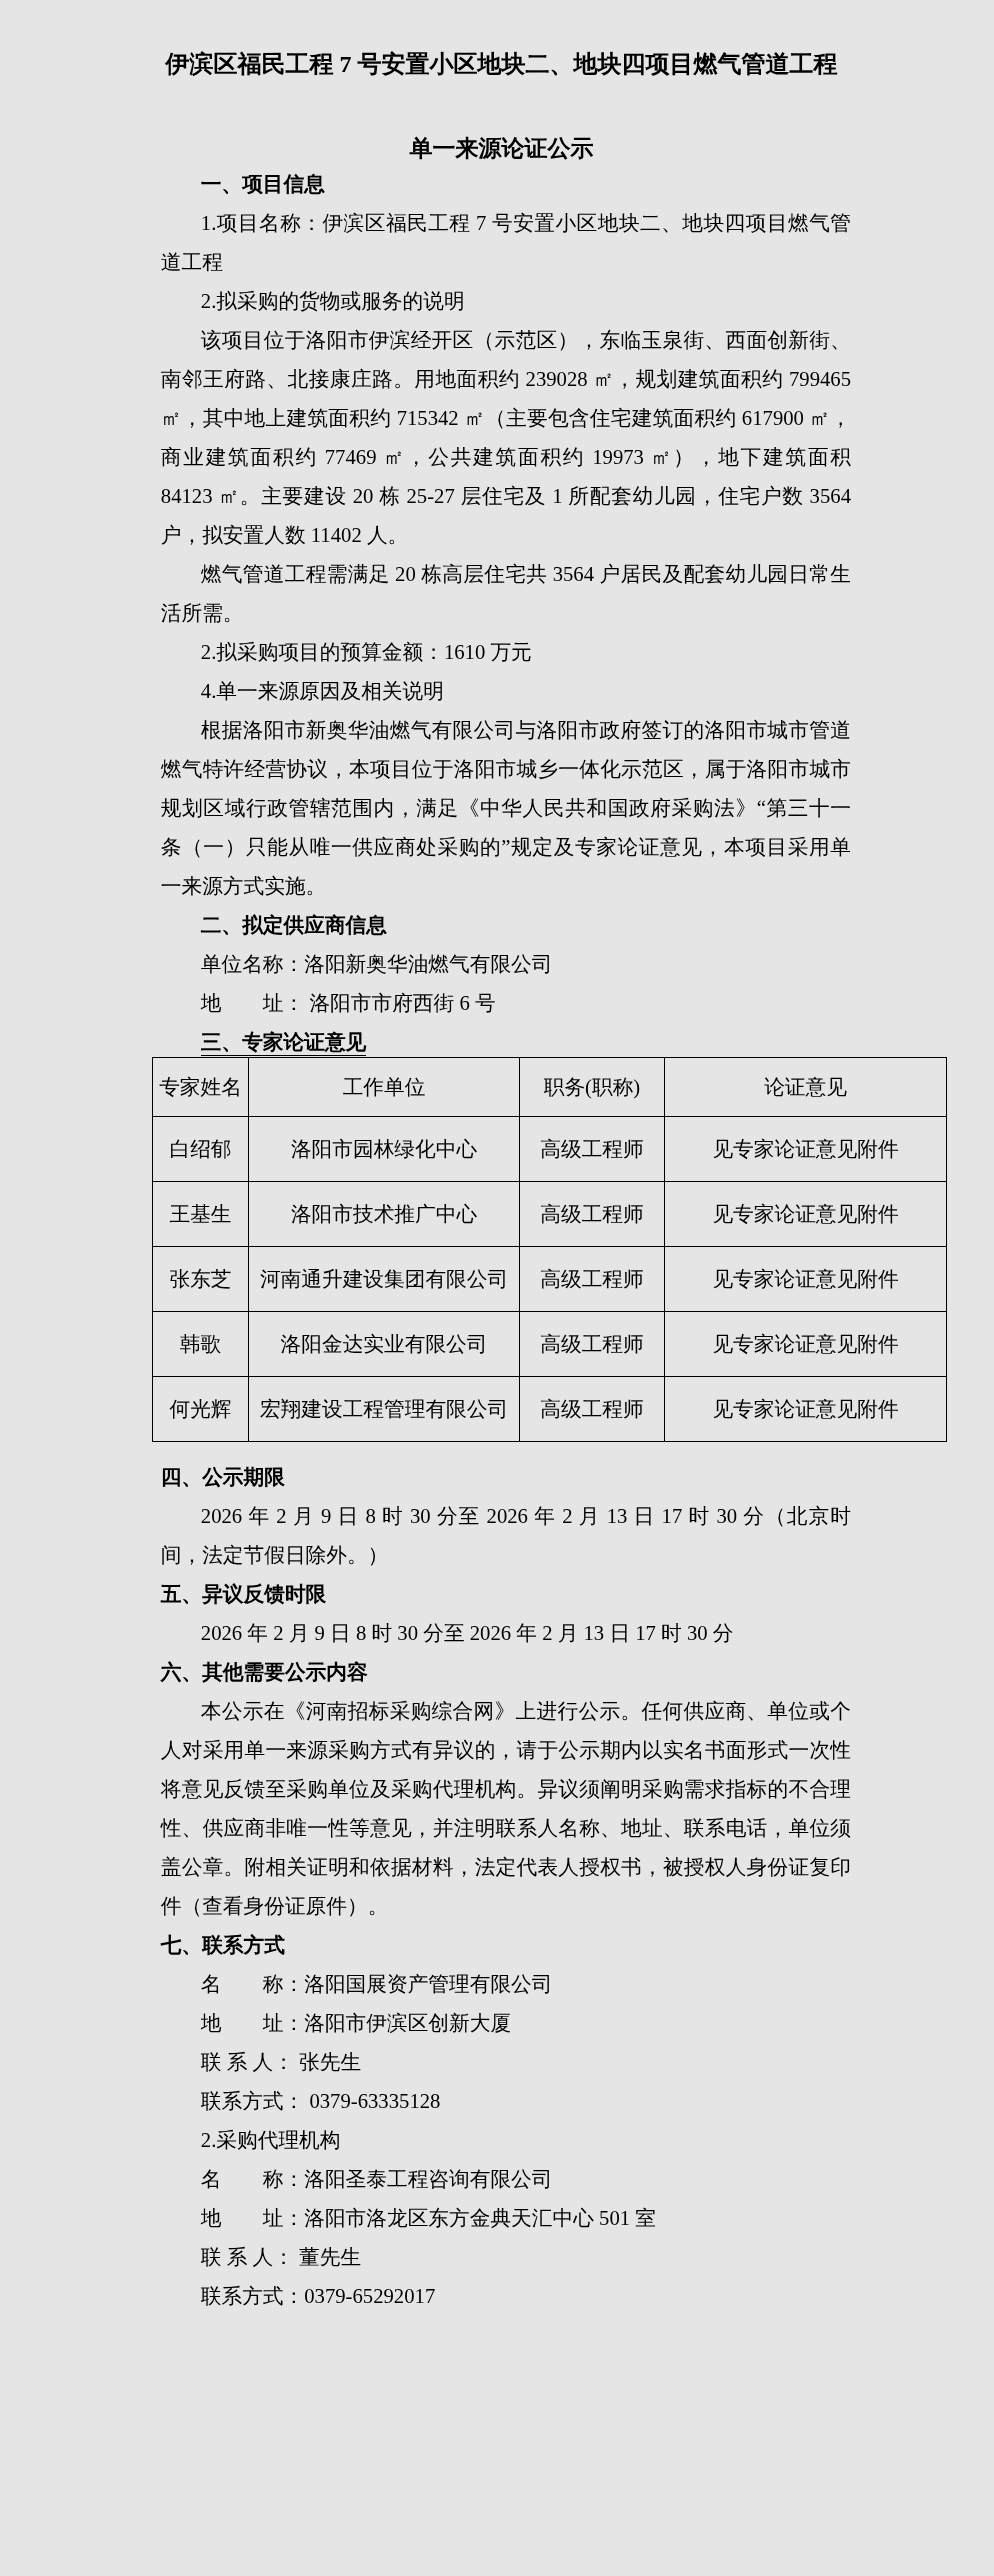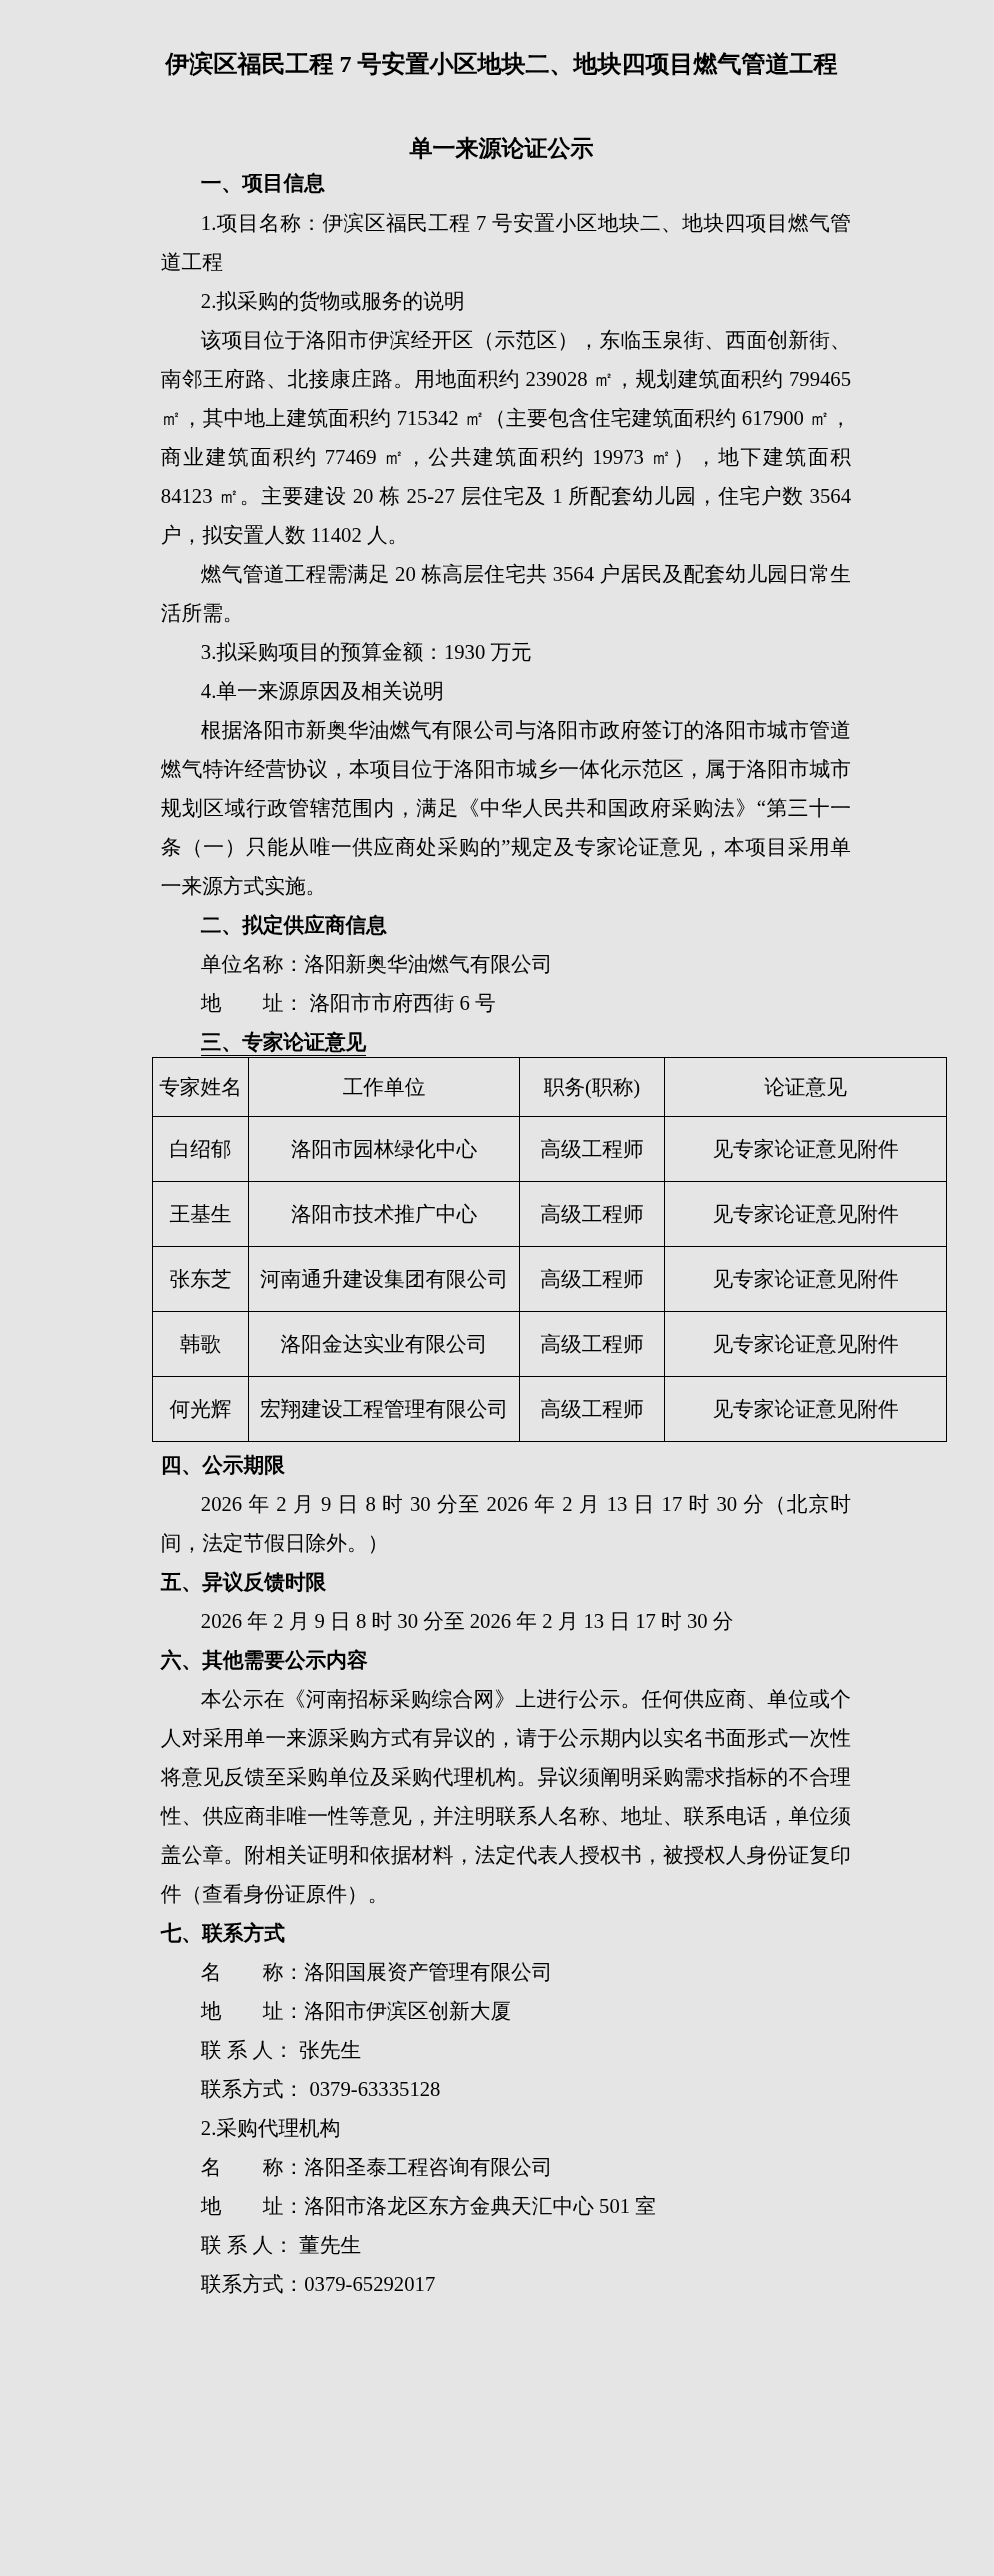--- a/index.html
+++ b/index.html
@@ -22,34 +22,34 @@
   }
   p.line {
     margin:0 0 0 8.8px;
     font-size:20.7px; line-height:39px;
     text-align:justify;
   }
   p.t { line-height:39px; }         
   .ind { text-indent:40px; }        
   .h { font-weight:bold; }
   .outdent { margin-left:0; }       
-  .m-s1h   { margin-top:26px;font-family:Liberation Mono, monospace; }
+  .m-s1h   { margin-top:26px; }
   .m-item2 { margin-top:3.1px; }
   .m-para2 { margin-top:17px; }
   .m-item3 { margin-top:15px; }
   .m-item4 { margin-top:15px; }
   .m-para3 { margin-top:17px; }
   .m-s2h   { margin-top:5px; }
   .m-s3h   { margin-top:1.3px; }
   .m-s4h   { margin-top:55px; }
   .u { border-bottom:1.9px solid #000; padding-bottom:1.9px; }
   table.experts {
     border-collapse:collapse;
     width:795px;
-    margin:-5px 0 4px 0;
+    margin:-5px 0 16px 0;
     table-layout:fixed;
   }
   table.experts th, table.experts td {
     border:1.3px solid #000;
     font-size:20.7px; font-weight:normal;
     text-align:center; vertical-align:middle;
     padding:0 3.8px;
   }
   table.experts th { height:58px; }
   table.experts td { height:64px; }
@@ -62,21 +62,21 @@
 <div class="page">
 
   <h1 class="title">伊滨区福民工程 7 号安置小区地块二、地块四项目燃气管道工程</h1>
   <h2 class="subtitle">单一来源论证公示</h2>
 
   <p class="line ind h m-s1h">一、项目信息</p>
   <p class="line ind">1.项目名称：伊滨区福民工程 7 号安置小区地块二、地块四项目燃气管道工程</p>
   <p class="line ind m-item2">2.拟采购的货物或服务的说明</p>
   <p class="line ind">该项目位于洛阳市伊滨经开区（示范区），东临玉泉街、西面创新街、南邻王府路、北接康庄路。用地面积约 239028 ㎡，规划建筑面积约 799465 ㎡，其中地上建筑面积约 715342 ㎡（主要包含住宅建筑面积约 617900 ㎡，商业建筑面积约 77469 ㎡，公共建筑面积约 19973 ㎡），地下建筑面积 84123 ㎡。主要建设 20 栋 25-27 层住宅及 1 所配套幼儿园，住宅户数 3564 户，拟安置人数 11402 人。</p>
   <p class="line ind m-para2">燃气管道工程需满足 20 栋高层住宅共 3564 户居民及配套幼儿园日常生活所需。</p>
-  <p class="line ind m-item3">3.拟采购项目的预算金额：1930 万元</p>
+  <p class="line ind m-item3">2.拟采购项目的预算金额：1610 万元</p>
   <p class="line ind m-item4">4.单一来源原因及相关说明</p>
   <p class="line ind m-para3">根据洛阳市新奥华油燃气有限公司与洛阳市政府签订的洛阳市城市管道燃气特许经营协议，本项目位于洛阳市城乡一体化示范区，属于洛阳市城市规划区域行政管辖范围内，满足《中华人民共和国政府采购法》“第三十一条（一）只能从唯一供应商处采购的”规定及专家论证意见，本项目采用单一来源方式实施。</p>
 
   <p class="line ind h m-s2h">二、拟定供应商信息</p>
   <p class="line ind">单位名称：洛阳新奥华油燃气有限公司</p>
   <p class="line ind">地　　址： 洛阳市市府西街 6 号</p>
 
   <p class="line ind h m-s3h"><span class="u">三、专家论证意见</span></p>
 
   <table class="experts">

